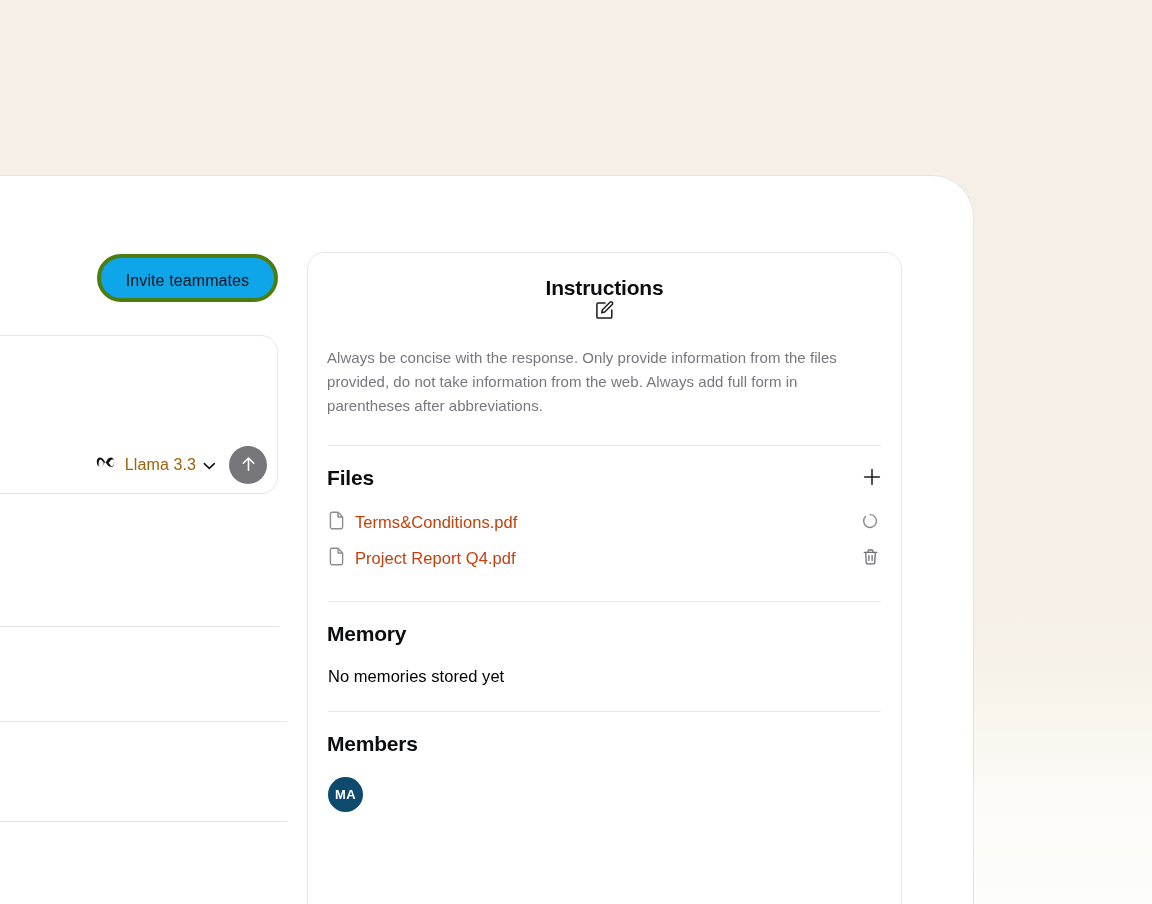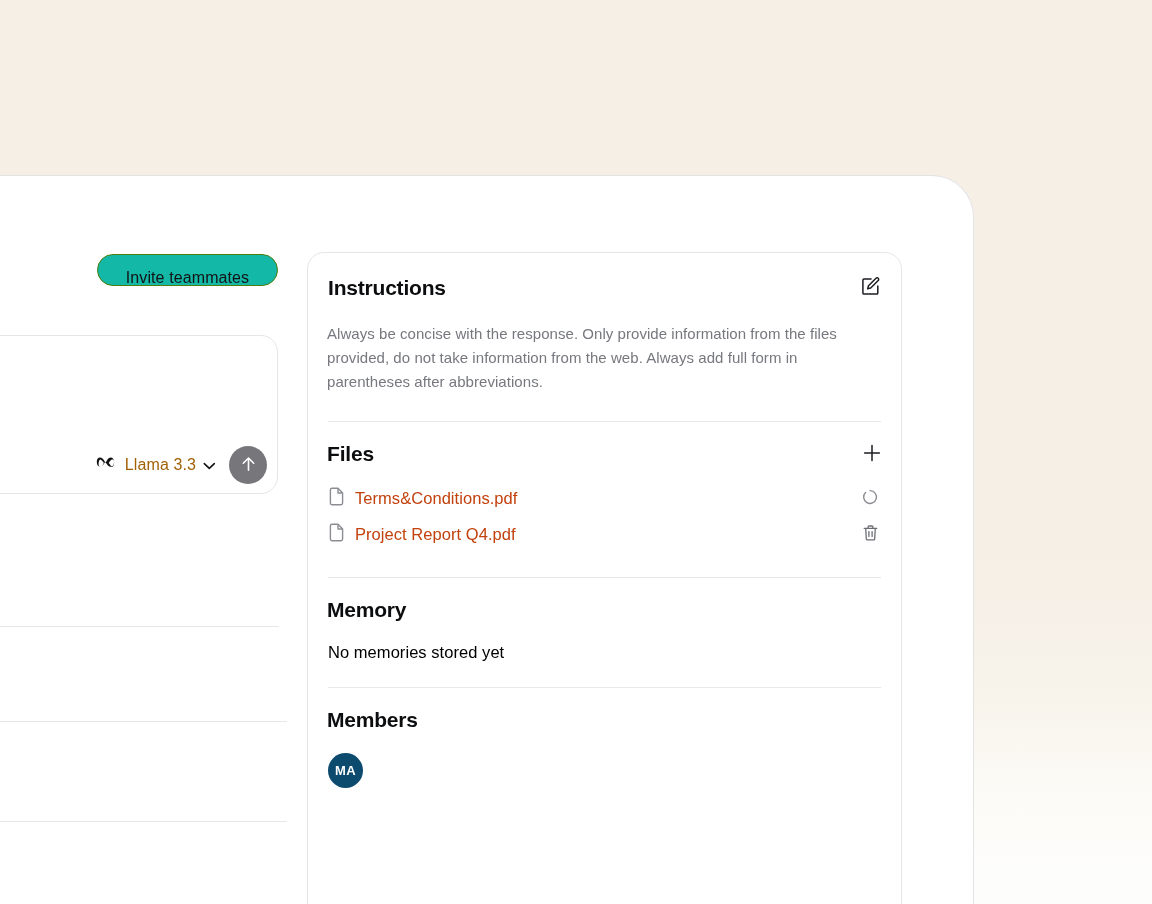--- a/index.html
+++ b/index.html
@@ -49,24 +49,24 @@
     top: 0;
     width: 288px;
     height: 729px;
   }
 
   #invite-teammates-button {
     position: absolute;
     left: 97px;
     top: 78px;
     width: 181px;
-    height: 32px;
-    border: 1px solid #4d7c0f;
+    height: 48px;
+    border: 4px solid #4d7c0f;
     border-radius: 24px;
-    background: #14b8a6;
+    background: #0ea5e9;
     color: #111214;
     font-size: 16px;
     line-height: 46px;
     text-align: center;
     letter-spacing: .1px;
     cursor: pointer;
   }
 
   #composer-box {
     position: absolute;
@@ -157,21 +157,21 @@
     border: none;
     padding: 0;
     display: flex;
     align-items: center;
     justify-content: center;
     cursor: pointer;
   }
 
   
   #instructions-section { padding-top: 23px; }
-  #instructions-header { padding: 0 1px 0 1px; }
+  #instructions-header { padding: 0 1px 0 1px; flex-direction: column; }
   #instructions-text {
     margin-top: 22px;
     font-size: 15px;
     line-height: 24px;
     color: #76787e;
     letter-spacing: .05px;
     max-width: 540px;
   }
 
   .card-divider {

